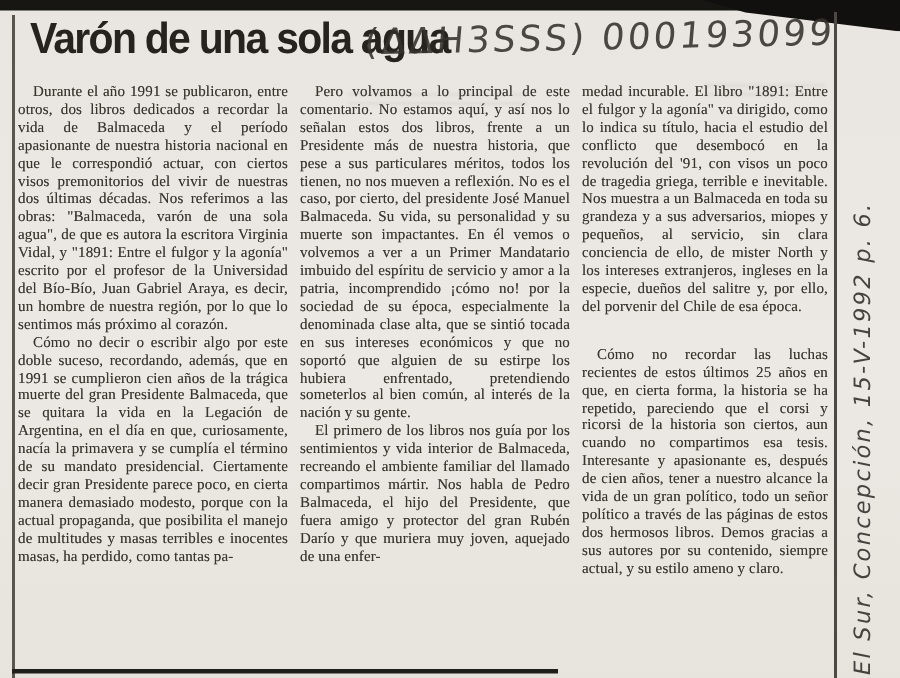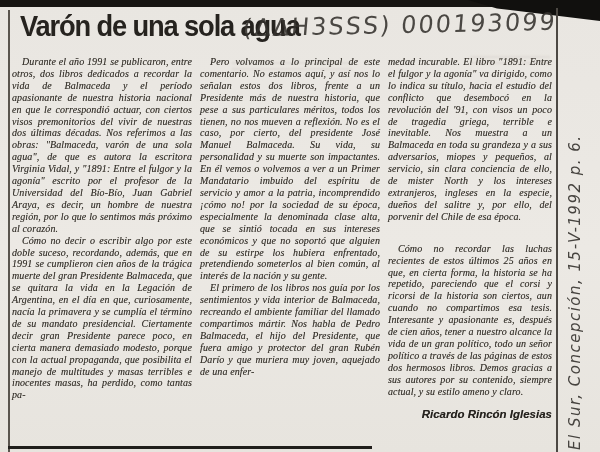--- a/index.html
+++ b/index.html
@@ -31,21 +31,21 @@
     position:absolute;left:243px;top:11px;font-size:24px;letter-spacing:2px;
     transform:rotate(-1.2deg) skewX(-6deg);opacity:.88;white-space:nowrap;font-weight:400;
   }
   .margin-note{
     position:absolute;left:600px;top:452px;width:350px;height:42px;
     transform:rotate(-90deg);transform-origin:0 0;
     font-size:15px;letter-spacing:1.5px;font-style:italic;opacity:.9;
     transform:rotate(-90deg) translate(2px,-34px);transform-origin:0 0;white-space:nowrap;
   }
   
-  .columns{position:absolute;left:12px;top:56px;width:540px;height:392px;display:flex;font-style:italic;}
+  .columns{position:absolute;left:12px;top:56px;width:540px;height:392px;display:flex;}
   .col{width:180px;margin-right:8px;color:#38342e;
     font-size:10px;line-height:11.9px;text-align:justify;letter-spacing:.1px;
     text-shadow:0 0 .4px rgba(56,52,46,.55);}
   .col:last-child{margin-right:0;width:164px;}
   .col p{margin:0;text-indent:10px;}
   .col p.cont{text-indent:0;}
   .col p.gap-after{margin-bottom:20px;}
   .byline{
     margin-top:12px;text-align:right;text-indent:0;
     font-family:"Liberation Sans","DejaVu Sans",sans-serif;
@@ -71,21 +71,20 @@
       <p>Durante el año 1991 se publicaron, entre otros, dos libros dedicados a recordar la vida de Balmaceda y el período apasionante de nuestra historia nacional en que le correspondió actuar, con ciertos visos premonitorios del vivir de nuestras dos últimas décadas. Nos referimos a las obras: "Balmaceda, varón de una sola agua", de que es autora la escritora Virginia Vidal, y "1891: Entre el fulgor y la agonía" escrito por el profesor de la Universidad del Bío-Bío, Juan Gabriel Araya, es decir, un hombre de nuestra región, por lo que lo sentimos más próximo al corazón.</p>
       <p>Cómo no decir o escribir algo por este doble suceso, recordando, además, que en 1991 se cumplieron cien años de la trágica muerte del gran Presidente Balmaceda, que se quitara la vida en la Legación de Argentina, en el día en que, curiosamente, nacía la primavera y se cumplía el término de su mandato presidencial. Ciertamente decir gran Presidente parece poco, en cierta manera demasiado modesto, porque con la actual propaganda, que posibilita el manejo de multitudes y masas terribles e inocentes masas, ha perdido, como tantas pa-</p>
     </div>
     <div class="col">
       <p>Pero volvamos a lo principal de este comentario. No estamos aquí, y así nos lo señalan estos dos libros, frente a un Presidente más de nuestra historia, que pese a sus particulares méritos, todos los tienen, no nos mueven a reflexión. No es el caso, por cierto, del presidente José Manuel Balmaceda. Su vida, su personalidad y su muerte son impactantes. En él vemos o volvemos a ver a un Primer Mandatario imbuido del espíritu de servicio y amor a la patria, incomprendido ¡cómo no! por la sociedad de su época, especialmente la denominada clase alta, que se sintió tocada en sus intereses económicos y que no soportó que alguien de su estirpe los hubiera enfrentado, pretendiendo someterlos al bien común, al interés de la nación y su gente.</p>
       <p>El primero de los libros nos guía por los sentimientos y vida interior de Balmaceda, recreando el ambiente familiar del llamado compartimos mártir. Nos habla de Pedro Balmaceda, el hijo del Presidente, que fuera amigo y protector del gran Rubén Darío y que muriera muy joven, aquejado de una enfer-</p>
     </div>
     <div class="col">
       <p class="cont gap-after">medad incurable. El libro "1891: Entre el fulgor y la agonía" va dirigido, como lo indica su título, hacia el estudio del conflicto que desembocó en la revolución del '91, con visos un poco de tragedia griega, terrible e inevitable. Nos muestra a un Balmaceda en toda su grandeza y a sus adversarios, miopes y pequeños, al servicio, sin clara conciencia de ello, de mister North y los intereses extranjeros, ingleses en la especie, dueños del salitre y, por ello, del porvenir del Chile de esa época.</p>
       <p>Cómo no recordar las luchas recientes de estos últimos 25 años en que, en cierta forma, la historia se ha repetido, pareciendo que el corsi y ricorsi de la historia son ciertos, aun cuando no compartimos esa tesis. Interesante y apasionante es, después de cien años, tener a nuestro alcance la vida de un gran político, todo un señor político a través de las páginas de estos dos hermosos libros. Demos gracias a sus autores por su contenido, siempre actual, y su estilo ameno y claro.</p>
-      <div class="byline">Ricardo Rincón Iglesias</div>
     </div>
   </div>
 
   <div class="bottom-rule"></div>
 
   <div class="hand margin-note">El Sur, Concepción, 15-V-1992 p. 6.</div>
 
   <div class="smudge" style="left:232px;top:62px;width:120px;height:10px;"></div>
   <div class="smudge" style="left:470px;top:56px;width:80px;height:8px;"></div>
 

